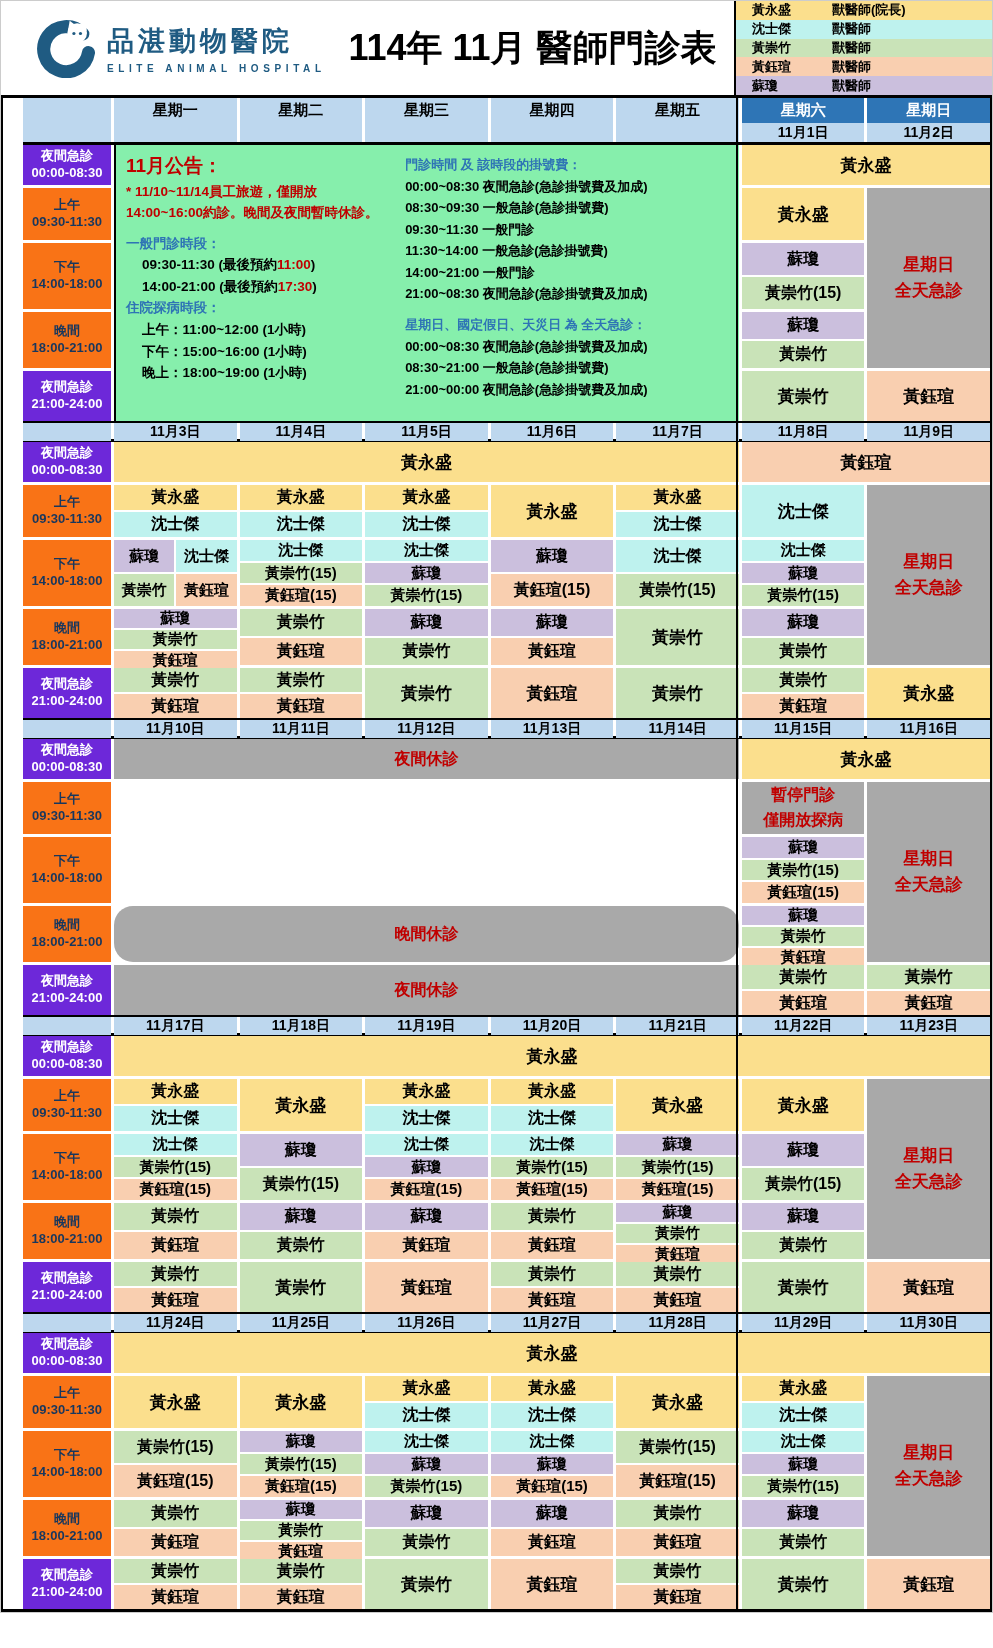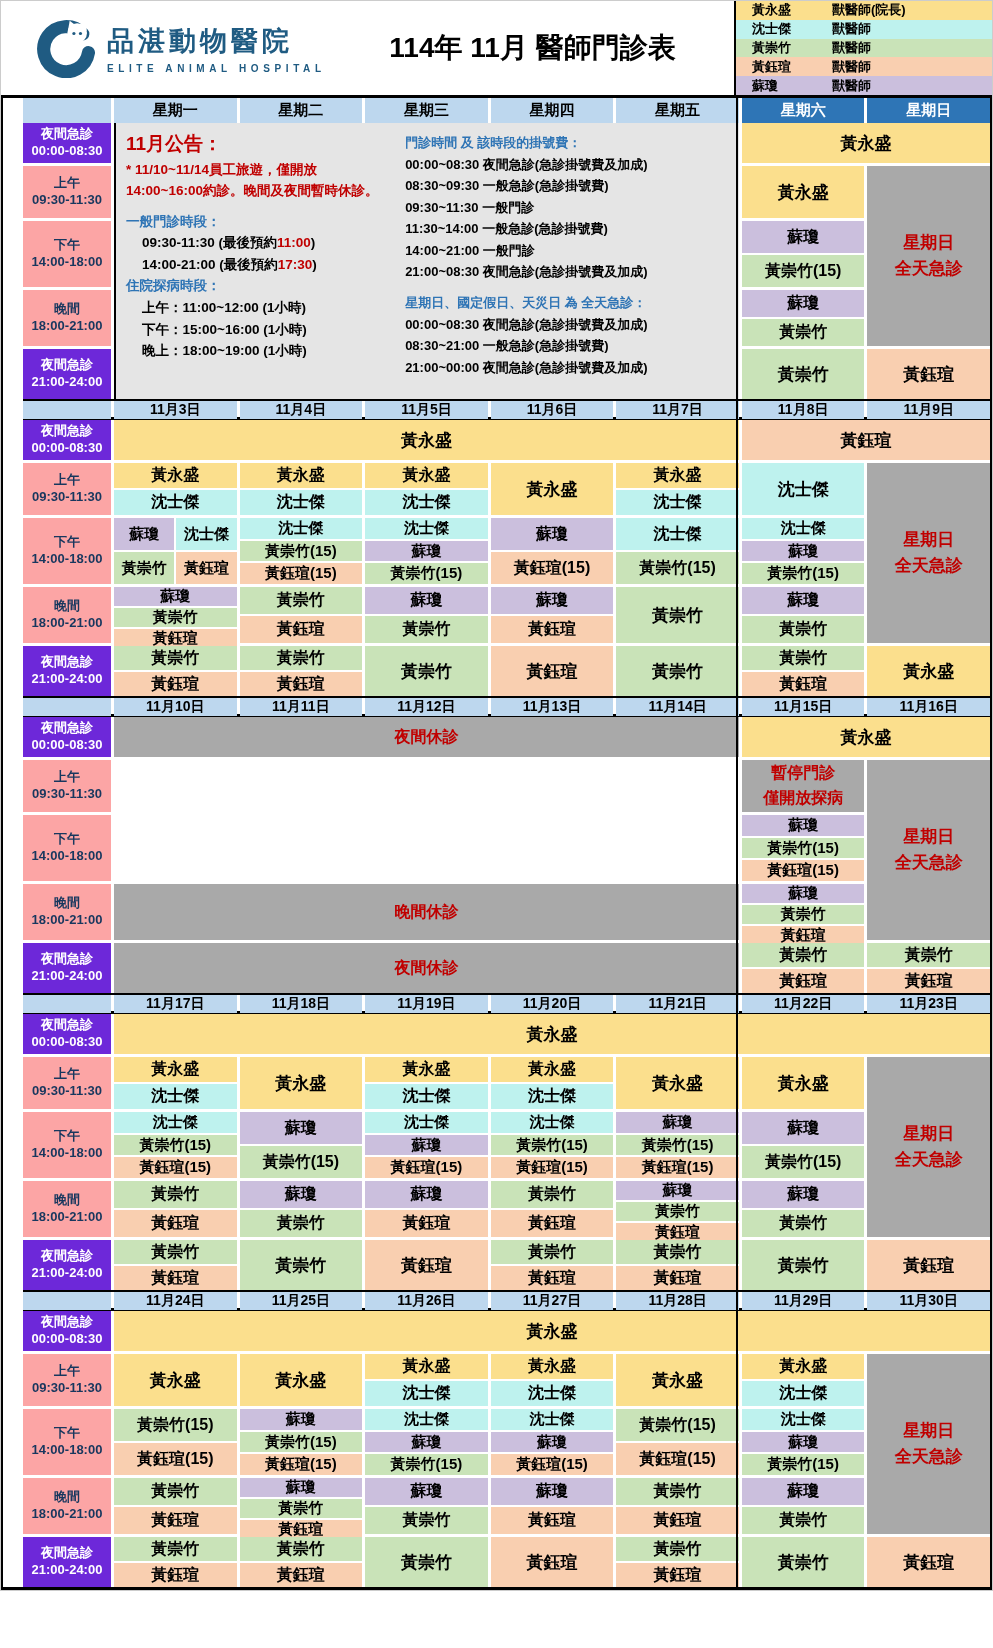--- a/index.html
+++ b/index.html
@@ -10,21 +10,21 @@
     color:#000;
   }
   .page { width:993px; border:1px solid #ccc; }
 
   
   .header { display:flex; align-items:stretch; height:97px; background:#fff; border-bottom:3px solid #000; }
   .logo { display:flex; align-items:center; gap:12px; padding-left:34px; width:330px; }
   .logo-mark { flex:0 0 auto; }
   .brand-name { font-size:27px; font-weight:700; color:#1F5B82; letter-spacing:4px; }
   .brand-sub { font-size:10px; font-weight:700; color:#1F5B82; letter-spacing:4.6px; margin-top:4px; }
-  .title { flex:1; display:flex; align-items:center; justify-content:center; font-size:28px; font-weight:700; color:#000; }
+  .title { flex:1; display:flex; align-items:center; justify-content:center; font-size:36px; font-weight:700; color:#000; }
   .legend { width:258px; display:flex; flex-direction:column; border-left:2px solid #000; }
   .legend-row { flex:1; display:flex; align-items:center; font-size:13px; font-weight:700; }
   .legend-name { width:96px; padding-left:16px; }
   .legend-title { flex:1; }
 
   
   .table { position:relative; border-left:2px solid #000; border-right:2px solid #000; border-bottom:3px solid #000; background:#fff;padding-left:20px; }
   .sat-divider { position:absolute; left:733px; top:0; bottom:0; width:2px; background:#000; z-index:6; }
 
   .grid8 { display:grid; grid-template-columns:88px repeat(7,1fr); gap:3px; background:#fff; }
@@ -34,40 +34,40 @@
   .wd-cell.we { background:#2E75B6; color:#fff; }
   .hdate-row { height:22px; border-bottom:3px solid #000; }
   .hd-cell { display:flex; align-items:center; justify-content:center; font-size:14px; font-weight:700; background:#BDD7EE; }
 
   .date-row { height:21px; border-top:2px solid #000; border-bottom:3px solid #000; }
   .date-cell { display:flex; align-items:center; justify-content:center; font-size:14px; font-weight:700; background:#BDD7EE; }
 
   
   .week { grid-auto-flow:dense; }
   .tcell { display:flex; flex-direction:column; align-items:center; justify-content:center; line-height:1.3;
-           background:#fca5a5; color:#17375E; font-weight:700; font-size:13px; }
+           background:#f97316; color:#17375E; font-weight:700; font-size:13px; }
   .tcell.dark { background:#6d28d9; color:#fff; }
   .tcell .tname { font-size:13px; }
   .tcell .ttime { font-size:13px; }
 
   .stack { display:flex; flex-direction:column; gap:2px; }
   .doc { flex:1 1 0; display:flex; align-items:center; justify-content:center; font-weight:700; font-size:17px; }
   .stack.n2 .doc { font-size:16px; }
   .stack.n3 .doc { font-size:15px; }
   .grid2 { display:grid; grid-template-columns:1fr 1fr; grid-template-rows:1fr 1fr; gap:2px; }
   .grid2 .doc { font-size:15px; }
 
   .graycell { background:#A9A9A9; color:#C00000; font-weight:700; display:flex; flex-direction:column;
               align-items:center; justify-content:center; line-height:1.55; font-size:16px; }
   .graycell.sun { font-size:17px; }
   .notecell { background:#D9DCEE; color:#000; font-weight:700; display:flex; flex-direction:column;
               align-items:center; justify-content:center; gap:30px; font-size:16px; }
 
   
-  .an-cell { background:#e5e5e5; border-left:2px solid #000; display:flex; padding:5px 6px 4px 10px; }
+  .an-cell { background:#86efac; border-left:2px solid #000; display:flex; padding:5px 6px 4px 10px; }
   .an-col { display:flex; flex-direction:column; }
   .an-left { width:46%; padding-top:2px; }
   .an-right { width:54%; padding-top:4px; }
   .an-line { font-size:13.5px; font-weight:600; line-height:1.6; color:#000; white-space:nowrap; }
   .an-right .an-line { font-size:13px; line-height:1.66; }
   .an-line.big { font-size:19px; font-weight:700; line-height:1.5; }
   .an-line.indent { padding-left:16px; }
   .an-line.spacer { height:9px; }
   .seg-red { color:#C00000; }
   .seg-blue { color:#2E74B5; font-weight:700; }
@@ -121,20 +121,30 @@
     <div class="sat-divider"></div>
     <div class="grid8 weekday-row">
         <div class="wd-cell"></div>
         <div class="wd-cell">星期一</div>
         <div class="wd-cell">星期二</div>
         <div class="wd-cell">星期三</div>
         <div class="wd-cell">星期四</div>
         <div class="wd-cell">星期五</div>
         <div class="wd-cell we">星期六</div>
         <div class="wd-cell we">星期日</div>
+      </div>
+    <div class="grid8 hdate-row">
+        <div class="hd-cell"></div>
+        <div class="hd-cell"></div>
+        <div class="hd-cell"></div>
+        <div class="hd-cell"></div>
+        <div class="hd-cell"></div>
+        <div class="hd-cell"></div>
+        <div class="hd-cell">11月1日</div>
+        <div class="hd-cell">11月2日</div>
       </div>
     <div id="weeks">
         <div class="grid8 week" style="grid-template-rows: 40px 52px 66px 56px 50px;">
           <div class="tcell dark" style="grid-area: 1 / 1;">
             <div class="tname">夜間急診</div>
             <div class="ttime">00:00-08:30</div>
           </div>
           <div class="tcell" style="grid-area: 2 / 1;">
             <div class="tname">上午</div>
             <div class="ttime">09:30-11:30</div>
@@ -389,21 +399,21 @@
           </div>
           <div class="graycell sun" style="grid-area: 2 / 8 / span 3 / span 1;">
             <div class="gline">星期日</div>
             <div class="gline">全天急診</div>
           </div>
           <div class="stack n3" style="grid-area: 3 / 7 / span 1 / span 1;">
             <div class="doc" style="background: rgb(203, 191, 221);">蘇瓊</div>
             <div class="doc" style="background: rgb(201, 227, 184);">黃崇竹(15)</div>
             <div class="doc" style="background: rgb(249, 207, 176);">黃鈺瑄(15)</div>
           </div>
-          <div class="graycell" style="grid-area: 4 / 2 / span 1 / span 5;">
+          <div class="graycell" style="grid-area: 4 / 2 / span 1 / span 5; border-radius: 19px;">
             <div class="gline">晚間休診</div>
           </div>
           <div class="stack n3" style="grid-area: 4 / 7 / span 1 / span 1;">
             <div class="doc" style="background: rgb(203, 191, 221);">蘇瓊</div>
             <div class="doc" style="background: rgb(201, 227, 184);">黃崇竹</div>
             <div class="doc" style="background: rgb(249, 207, 176);">黃鈺瑄</div>
           </div>
           <div class="graycell" style="grid-area: 5 / 2 / span 1 / span 5;">
             <div class="gline">夜間休診</div>
           </div>

